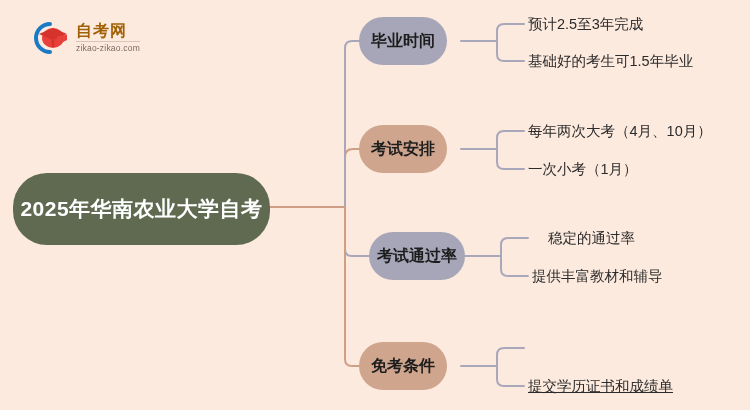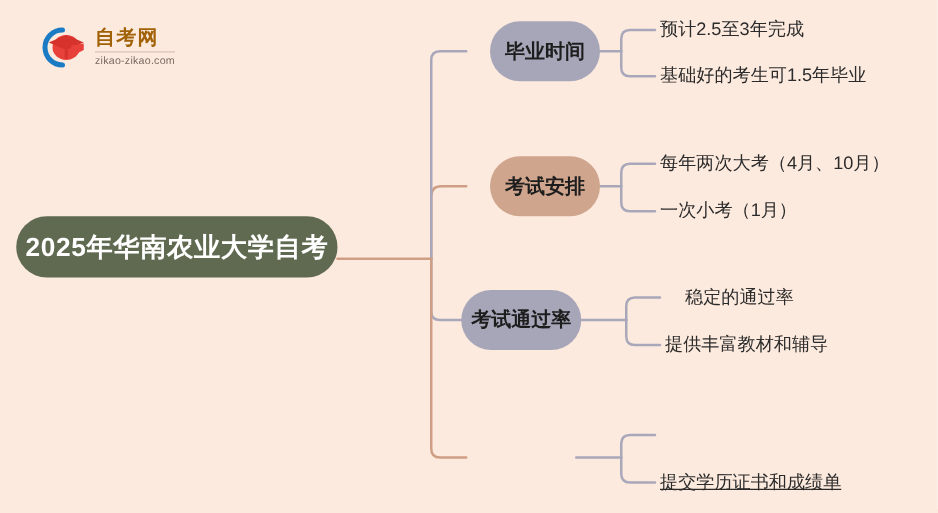--- a/index.html
+++ b/index.html
@@ -63,36 +63,36 @@
     display: flex;
     align-items: center;
     justify-content: center;
     box-sizing: border-box;
     text-align: center;
   }
   #root-node {
     left: 13px;
     top: 173px;
     width: 257px;
-    height: 49px;
+    height: 72px;
     background: #5f6a51;
     border-radius: 34px;
     color: #ffffff;
     font-size: 21px;
     font-weight: bold;
     letter-spacing: 0.5px;
   }
   .branch-node {
     width: 88px;
     height: 48px;
     border-radius: 24px;
     font-size: 16px;
     font-weight: bold;
     color: #1d1d1d;
-    left: 392px;
+    left: 359px;
   }
   .branch-purple { background: #a7a6b8; }
   .branch-tan    { background: #cfa58d; }
 
   #branch-0 { top: 17px; }
   #branch-1 { top: 125px; }
   #branch-2 { top: 232px; width: 96px; left: 369px; }
   #branch-3 { top: 342px; }
 
   .leaf {
@@ -164,20 +164,21 @@
   </div>
 
   <div class="node" id="root-node">2025年华南农业大学自考</div>
 
   <div class="node branch-node branch-purple" id="branch-0">毕业时间</div>
 
   <div class="node branch-node branch-tan" id="branch-1">考试安排</div>
 
   <div class="node branch-node branch-purple" id="branch-2">考试通过率</div>
 
+  <div class="node branch-node branch-tan" id="branch-3">免考条件</div>
 
   <div class="leaf" style="top:17px;">预计2.5至3年完成</div>
   <div class="leaf" style="top:54px;">基础好的考生可1.5年毕业</div>
 
   <div class="leaf" style="top:124px;">每年两次大考（4月、10月）</div>
   <div class="leaf" style="top:162px;">一次小考（1月）</div>
 
   <div class="leaf" style="top:231px; left:548px;">稳定的通过率</div>
   <div class="leaf" style="top:269px; left:532px;">提供丰富教材和辅导</div>
 

